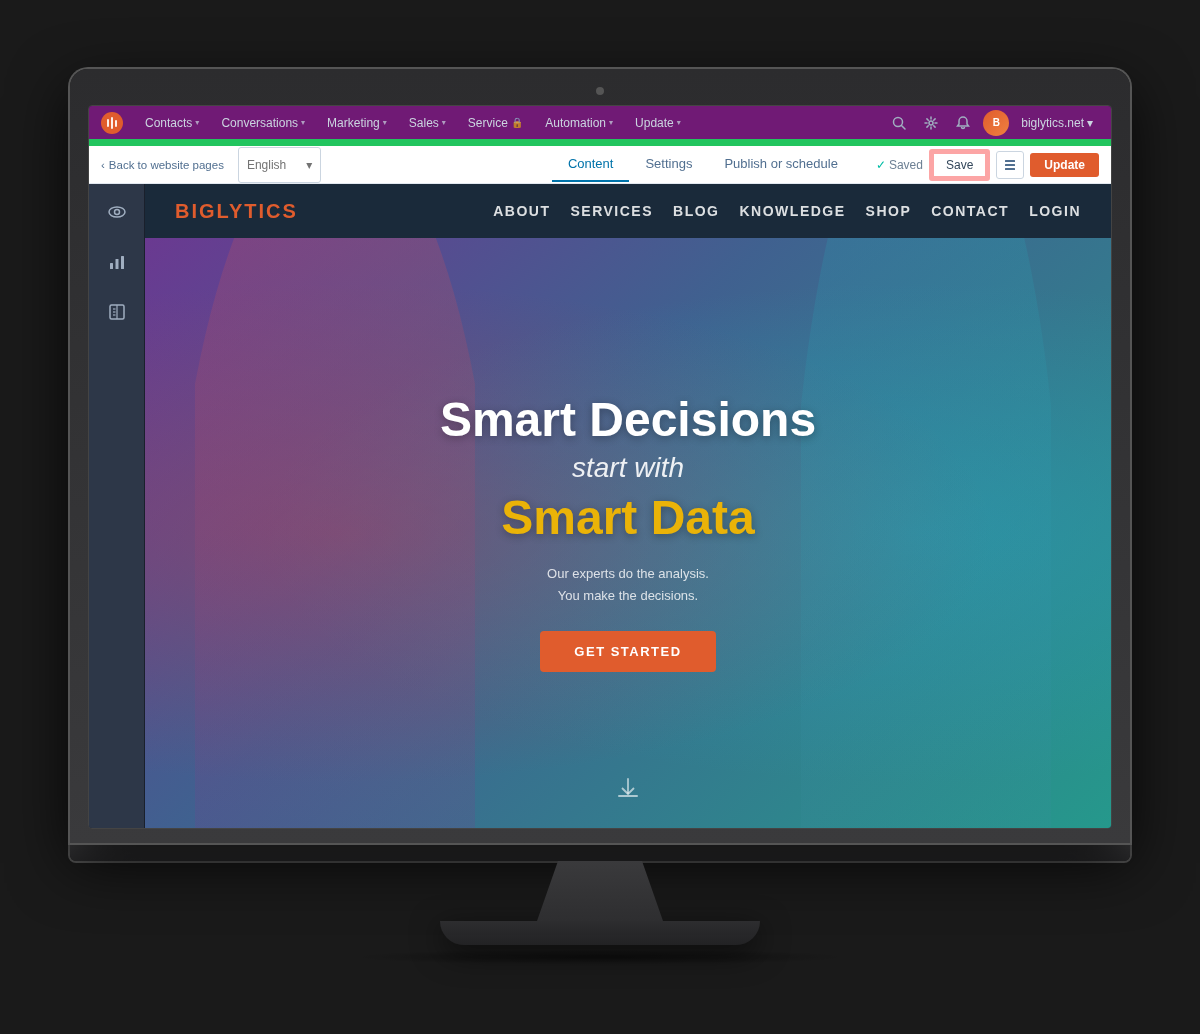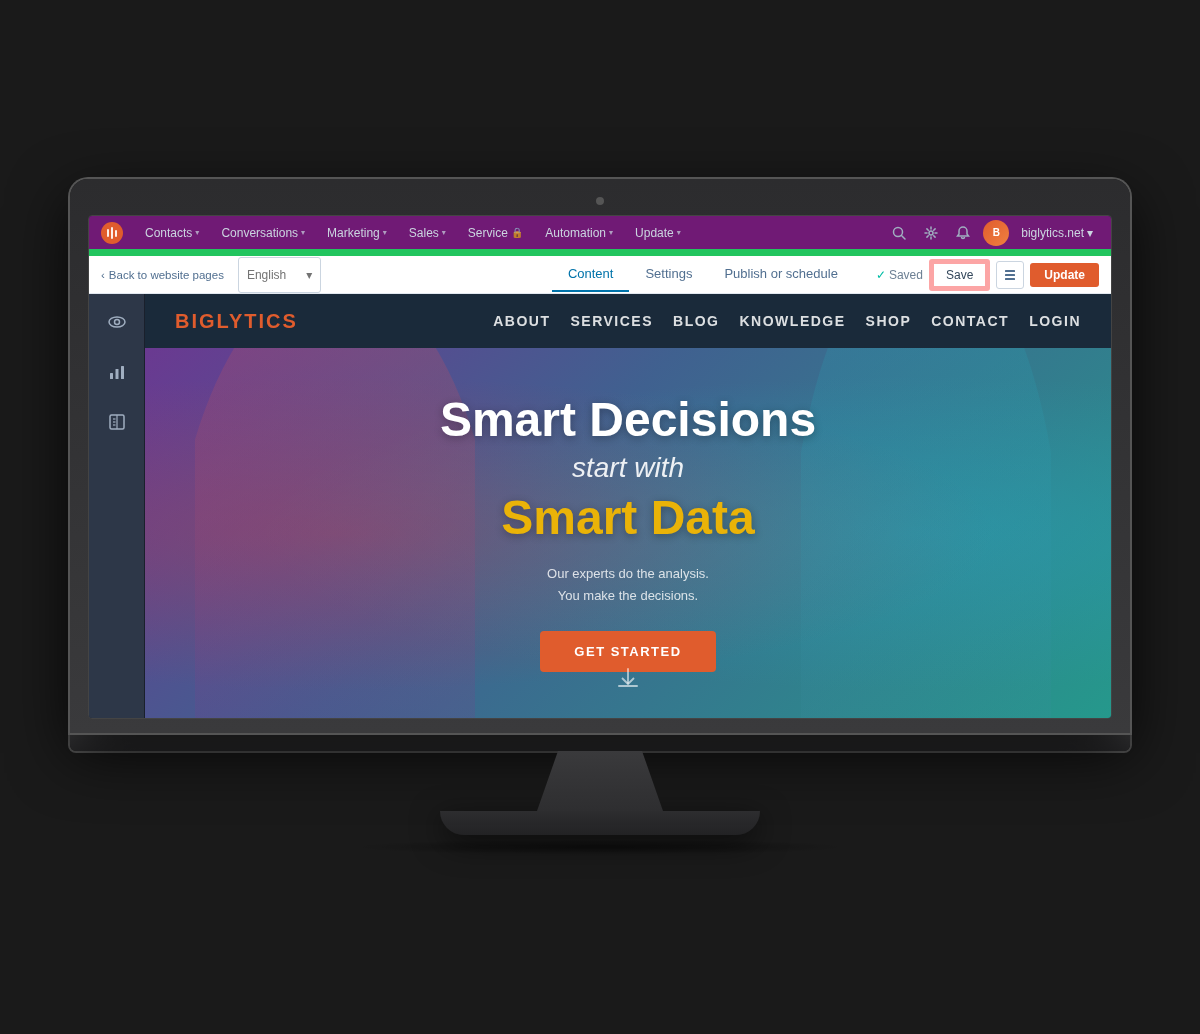--- a/index.html
+++ b/index.html
@@ -238,21 +238,21 @@
       padding: 5px 14px;
       border-radius: 3px;
       font-size: 12px;
       font-weight: 600;
       cursor: pointer;
     }
 
     
     .editor-main {
       display: flex;
-      height: 424px;
+      height: 644px;
     }
 
     .editor-sidebar {
       width: 56px;
       background: #2d3748;
       display: flex;
       flex-direction: column;
       align-items: center;
       padding: 12px 0;
       gap: 18px;

